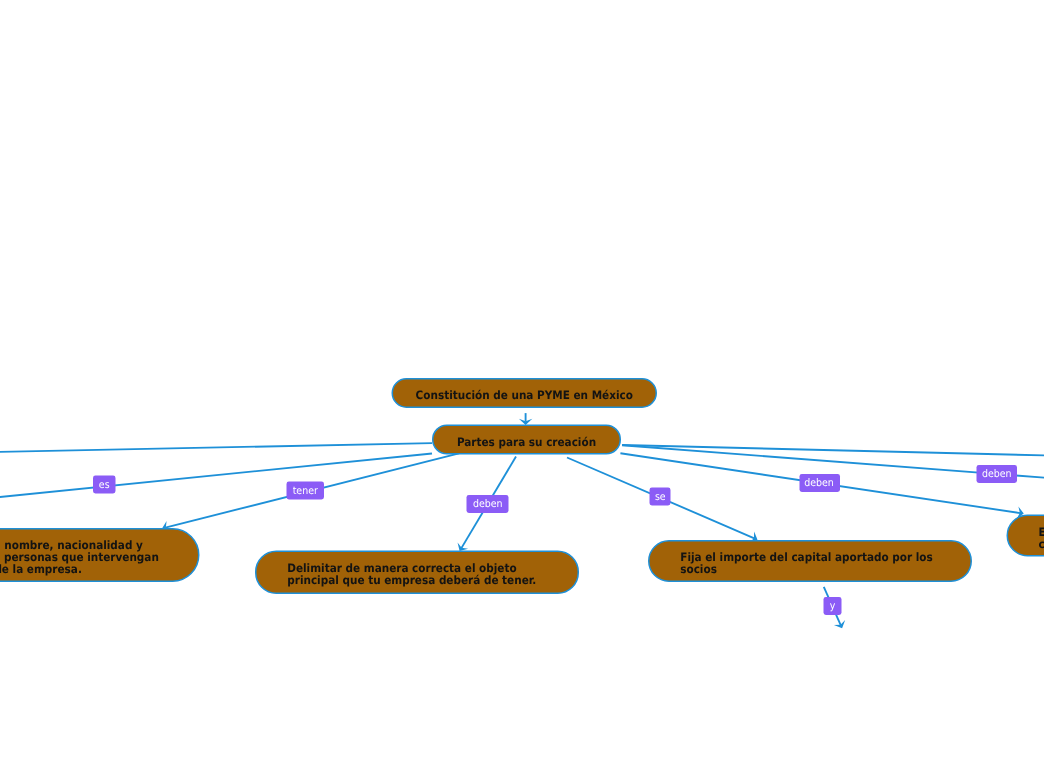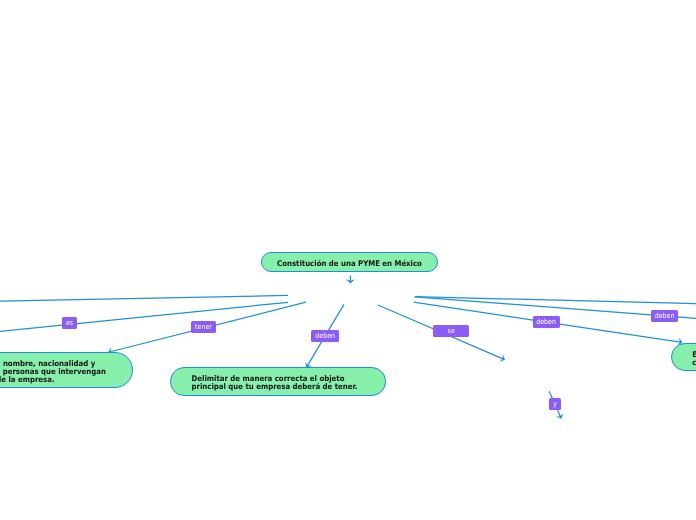--- a/index.html
+++ b/index.html
@@ -3,21 +3,21 @@
 <meta charset="utf-8">
 <title>Mind map</title>
 <style>
   html,body{margin:0;padding:0;background:#fff;}
   *{-webkit-font-smoothing:antialiased;text-rendering:geometricPrecision;}
   body{width:696px;height:520px;overflow:hidden;
        font-family:"DejaVu Sans",sans-serif;}
   #canvas{position:relative;width:696px;height:520px;background:#fff;overflow:hidden;}
   svg#edges{position:absolute;left:0;top:0;width:696px;height:520px;overflow:visible;}
   .node{position:absolute;box-sizing:border-box;
-        border:1.1px solid #1e90d8;background:#86efac;
+        border:1.1px solid #1e90d8;background:#a16207;
         color:#131313;font-weight:bold;font-size:7.75px;font-stretch:condensed;
         line-height:8.1px;letter-spacing:0;white-space:pre;
         display:flex;align-items:center;}
   .node .txt{display:block;width:100%;position:relative;top:2.0px;}
   .badge{position:absolute;background:#8b5cf6;color:#fff;border-radius:1.6px;
          font-size:7px;font-stretch:condensed;font-weight:normal;line-height:12.2px;height:12.2px;
          text-align:center;white-space:nowrap;}
 </style>
 </head>
 <body>
@@ -55,27 +55,30 @@
       <g>
         <line x1="413.6" y1="302.2" x2="680.2153890393969" y2="342.0584553342646" stroke="#1e90d8" stroke-width="1.25"></line>
         <polygon points="682.5,342.4 677.7399570718408,345.83394690146497 679.9246203716838,342.014986013171 678.9523667077844,337.7240724958609" fill="#1e90d8"></polygon>
       </g>
       <g>
         <line x1="549.2" y1="391.3" x2="560.4632451996623" y2="416.68846254022236" stroke="#1e90d8" stroke-width="1.25"></line>
         <polygon points="561.4,418.8 555.9490589841962,416.62347937243226 560.3440218614375,416.4197214089779 563.4445599236667,413.2982025920127" fill="#1e90d8"></polygon>
       </g>
     </svg>
 <div class="node" style="left: 261px; top: 251.7px; width: 177px; height: 20px; border-radius: 10px; padding-left: 0px; padding-right: 0px;"><span class="txt" style="text-align: center;">Constitución de una PYME en México</span></div>
+    <div class="node" style="left: 288px; top: 283.2px; width: 126px; height: 19.8px; border-radius: 9.9px; padding-left: 0px; padding-right: 0px;"><span class="txt" style="text-align: center;">Partes para su creación</span></div>
     <div class="node" style="left: -82.6px; top: 352.1px; width: 216px; height: 35.9px; border-radius: 17.95px; padding-left: 20.5px; padding-right: 20.5px;"><span class="txt" style="text-align: left;">Deberá tener el nombre, nacionalidad y
 domicilio de las personas que intervengan
 en la creación de la empresa.</span></div>
     <div class="node" style="left: 170px; top: 367.3px; width: 216px; height: 28.4px; border-radius: 14.2px; padding-left: 20.5px; padding-right: 20.5px;"><span class="txt" style="text-align: left;">Delimitar de manera correcta el objeto
 principal que tu empresa deberá de tener.</span></div>
+    <div class="node" style="left: 432px; top: 359.6px; width: 216px; height: 28.7px; border-radius: 14.35px; padding-left: 20.5px; padding-right: 20.5px;"><span class="txt" style="text-align: left;">Fija el importe del capital aportado por los
+socios</span></div>
     <div class="node" style="left: 670.8px; top: 343.4px; width: 216px; height: 28px; border-radius: 14px; padding-left: 20.5px; padding-right: 20.5px;"><span class="txt" style="text-align: left;">Establecer el tiempo de duración de la
 compañía.</span></div>
     <div class="badge" style="visibility: visible; width: 14.3719px; left: 62.3141px; top: 316.9px;">es</div>
     <div class="badge" style="visibility: visible; width: 25px; left: 191px; top: 321.15px;">tener</div>
     <div class="badge" style="visibility: visible; width: 27.5px; left: 311.45px; top: 329.8px;">deben</div>
-    <div class="badge" style="visibility: visible; width: 36px; left: 433.214px; top: 325px;">se</div>
+    <div class="badge" style="visibility: visible; width: 14px; left: 433.214px; top: 325px;">se</div>
     <div class="badge" style="visibility: visible; width: 26.95px; left: 651.075px; top: 309.9px;">deben</div>
     <div class="badge" style="visibility: visible; width: 26.95px; left: 532.575px; top: 316.3px;">deben</div>
     <div class="badge" style="visibility: visible; width: 12.4px; left: 548.8px; top: 397.85px;">y</div>
   </div>
 
 </body></html>

